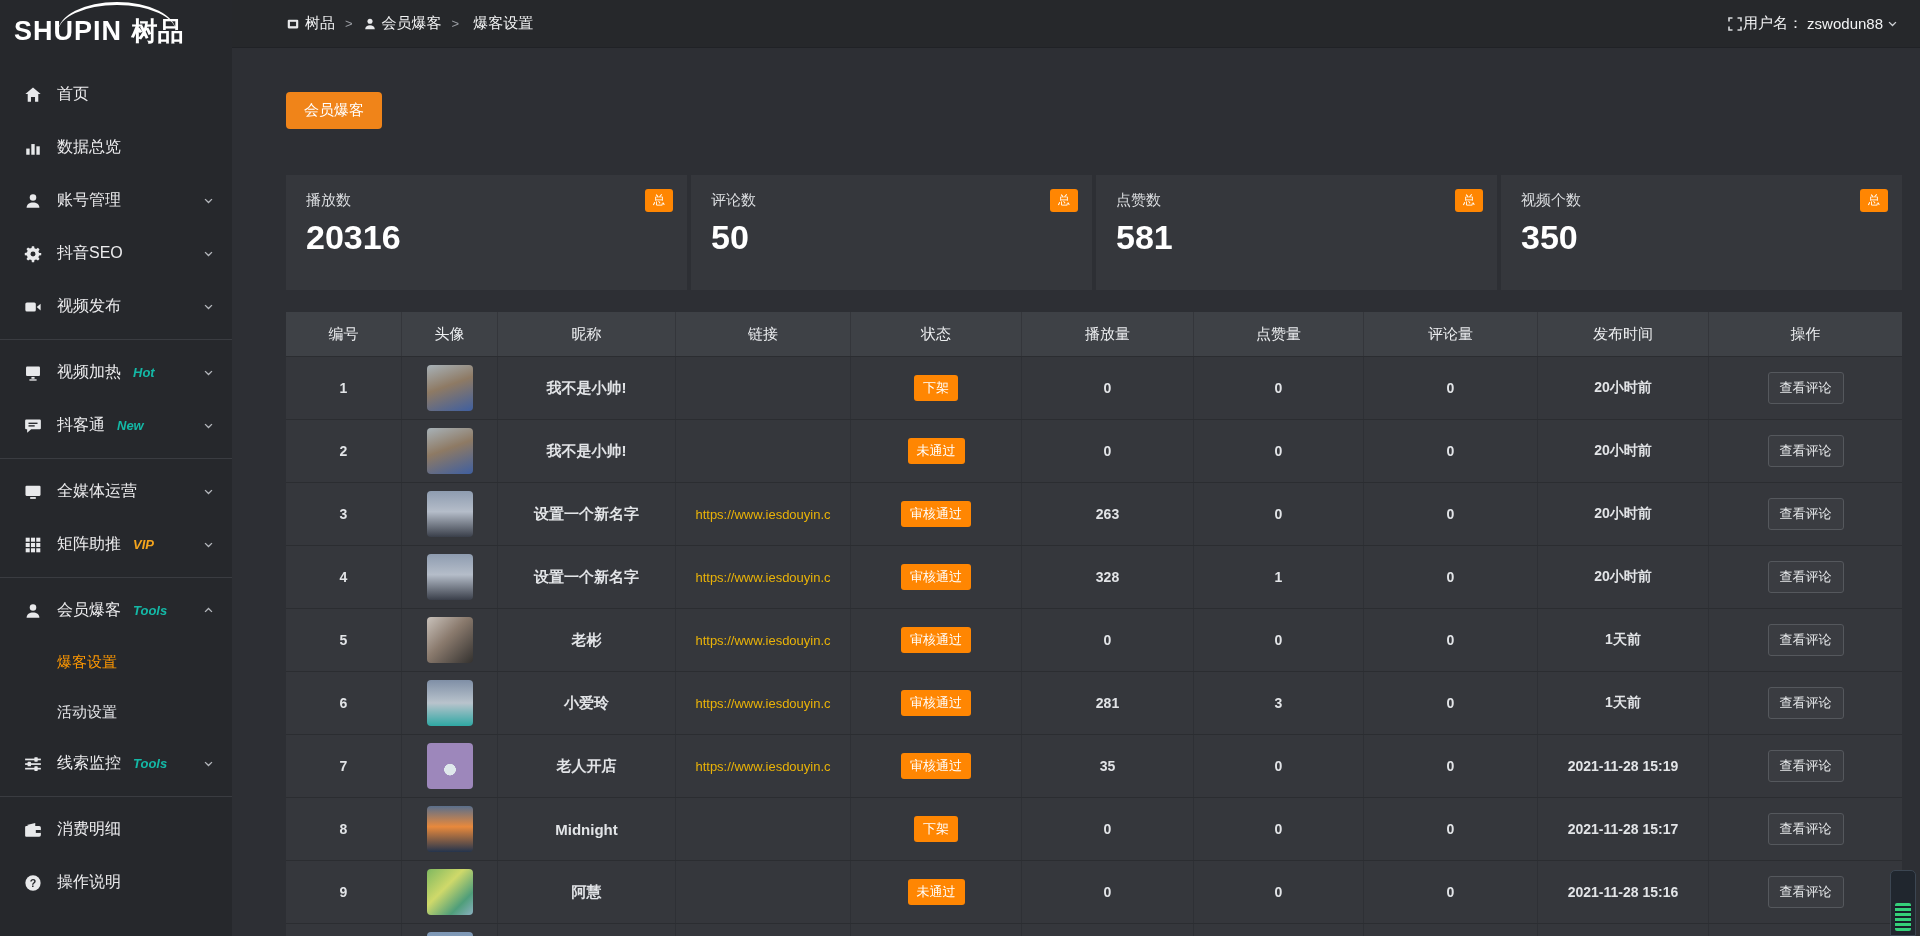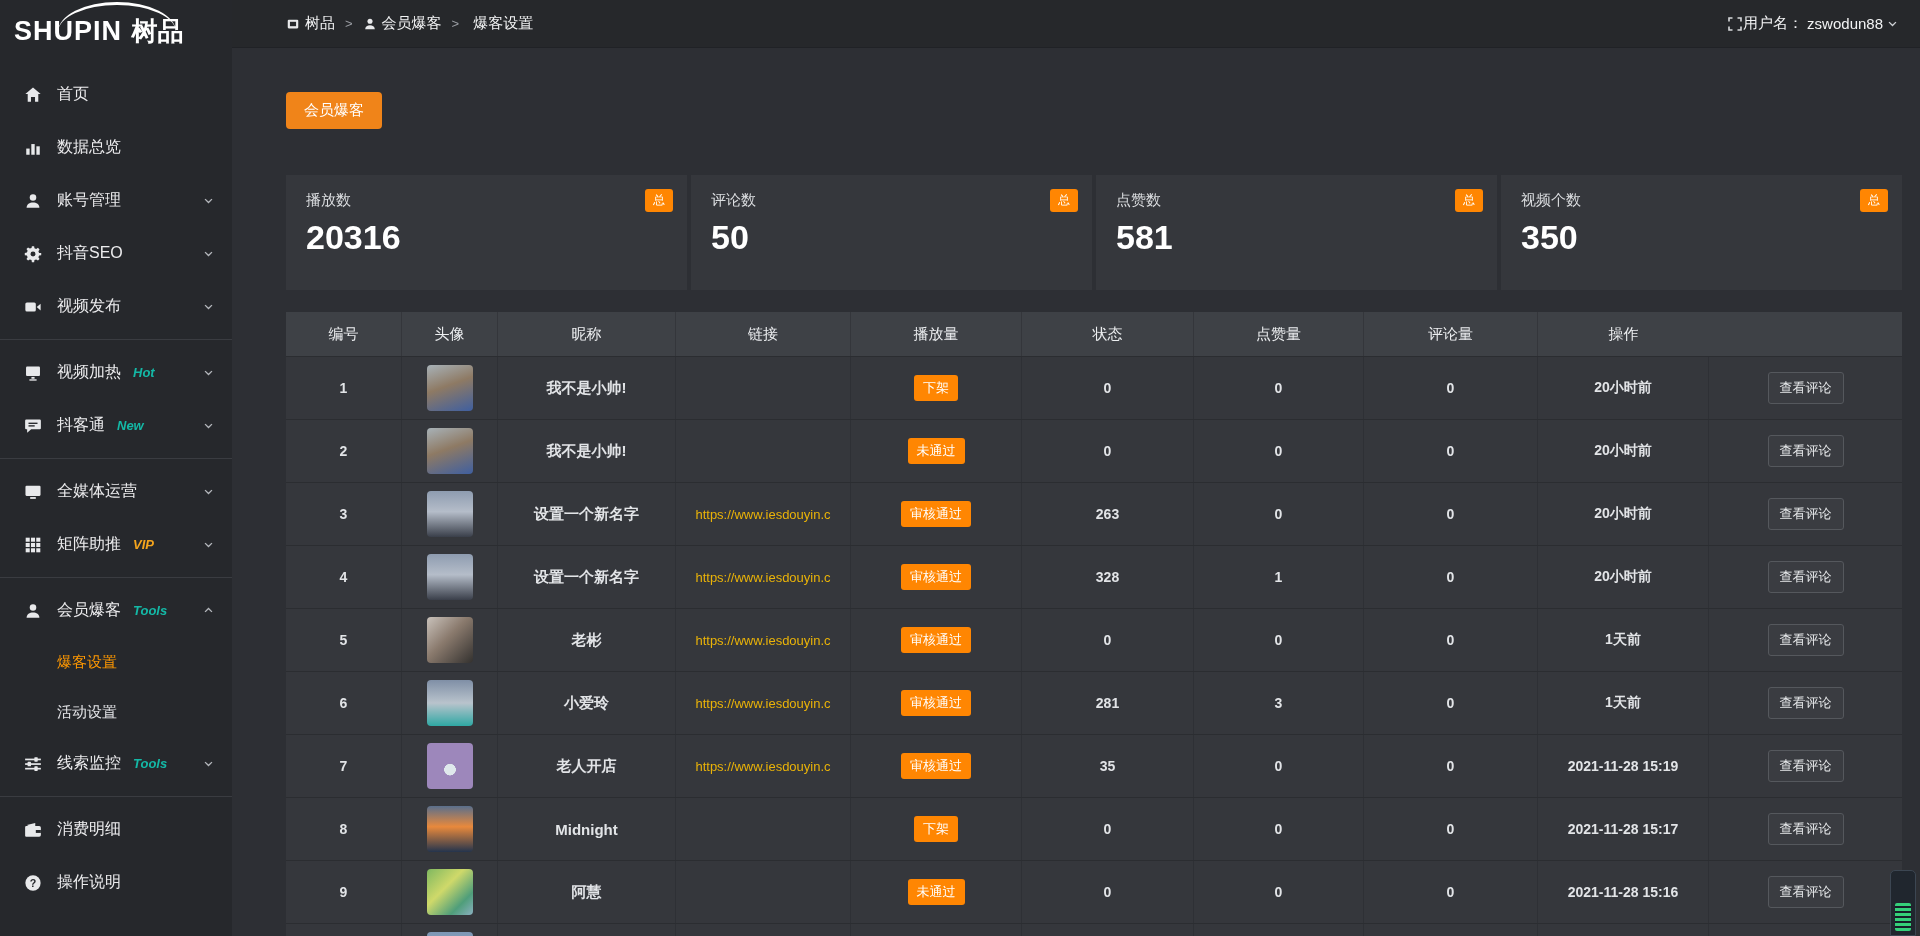--- a/index.html
+++ b/index.html
@@ -369,24 +369,25 @@
     <div class="card-badge">总</div>
   </div>
 </div>
 
   <div class="table">
     <div class="trow thead">
         <div class="th">编号</div>
         <div class="th">头像</div>
         <div class="th">昵称</div>
         <div class="th">链接</div>
+        <div class="th">状态</div>
         <div class="th">播放量</div>
-        <div class="th">状态</div>
         <div class="th">点赞量</div>
         <div class="th">评论量</div>
+        <div class="th">发布时间</div>
         <div class="th">操作</div>
       </div>
     <div class="tbody">
   <div class="trow">
     <div class="td">1</div>
     <div class="td">
             <span class="avatar" style="background: linear-gradient(160deg, rgb(168, 178, 184) 0%, rgb(142, 122, 100) 45%, rgb(63, 95, 160) 100%);"></span>
           </div>
     <div class="td nickname">我不是小帅!</div>
     <div class="td"></div>

